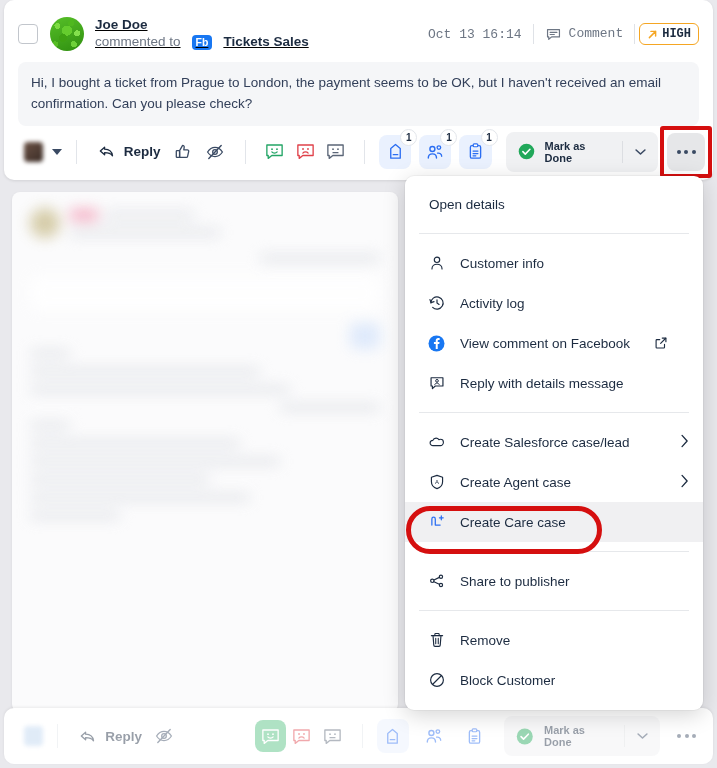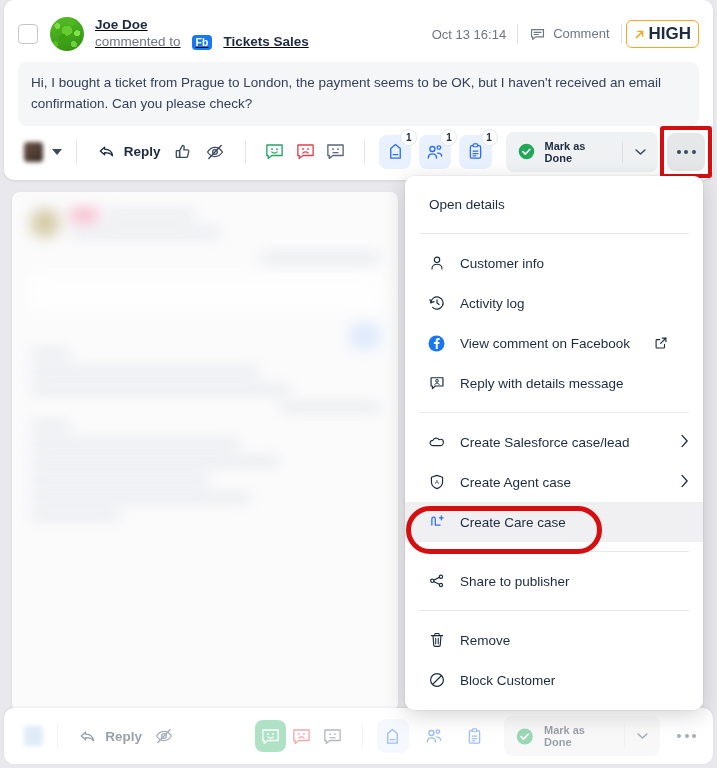--- a/index.html
+++ b/index.html
@@ -36,29 +36,29 @@
       linear-gradient(160deg, #57c028, #2f8f10);
   }
   .name-block { margin-left: 11px; line-height: 1.25; text-decoration: underline; }
   .uname { font-size: 13.5px; font-weight: bold; color: #1c2b40; }
   .sub { font-size: 13.5px; color: #6d7684; display: flex; align-items: center; gap: 11px; }
   .fb-badge {
     background: #1877f2; color: #fff; font-size: 10.5px; font-weight: bold;
     border-radius: 4px; padding: 1.5px 4px; line-height: 1.1;
   }
   .conv-name { font-weight: bold; color: #1c2b40; }
-  .hdr-right { margin-left: auto; display: flex; align-items: center; gap: 0; }
+  .hdr-right { margin-left: auto; display: flex; align-items: center; gap: 0; font-family: Liberation Mono, monospace; }
   .ts { font-size: 13px; color: #6d7684; padding-right: 11px; }
   .vdiv { width: 1px; height: 20px; background: #dfe2e7; }
   .comment-tag { display: flex; align-items: flex-start; gap: 7px; padding: 0 11px; }
   .comment-tag span { font-size: 13px; color: #6d7684; }
   .prio {
     display: flex; align-items: center; gap: 4px;
     border: 1.5px solid #f5a623; border-radius: 6px; padding: 3px 7px;
-    font-size: 17px; font-weight: bold; color: #1c2b40; margin-left: 4px;
+    font-size: 12px; font-weight: bold; color: #1c2b40; margin-left: 4px;
   }
   .prio svg { display: block; }
 
   .msg-body {
     margin: 6px 14px 0 14px; background: #f5f6f8; border-radius: 8px;
     padding: 11px 13px; font-size: 13.5px; color: #33405a; line-height: 1.55;
   }
 
   
   .toolbar { display: flex; align-items: center; height: 52px; padding: 0 8px 0 20px; gap: 0; }

